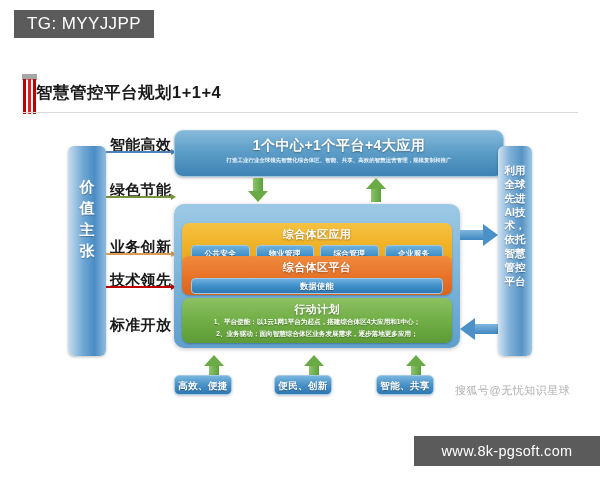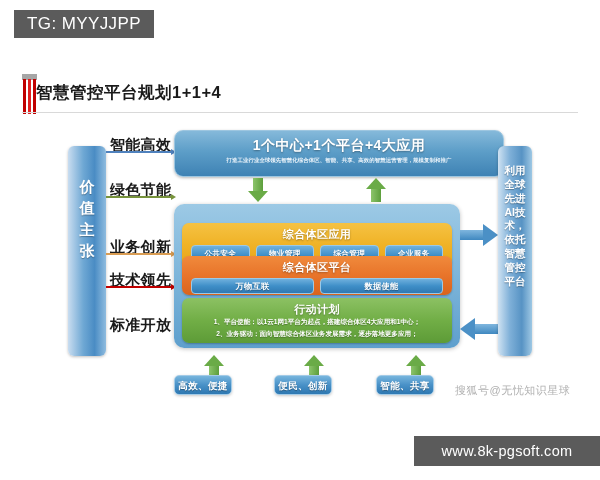--- a/index.html
+++ b/index.html
@@ -440,21 +440,20 @@
           <div class="chip">公共安全</div>
           <div class="chip">物业管理</div>
           <div class="chip">综合管理</div>
           <div class="chip">企业服务</div>
         </div>
       </div>
 
       <div class="band" id="band-plat">
         <div class="band-title">综合体区平台</div>
         <div class="chip-row">
-          <div class="chip">万物互联</div>
           <div class="chip">数据使能</div>
         </div>
       </div>
 
       <div class="band" id="band-plan">
         <div class="band-title">行动计划</div>
         <div class="plan-lines">
           <div class="pl">1、平台使能：以1云1网1平台为起点，搭建综合体区4大应用和1中心；</div>
           <div class="pl">2、业务驱动：面向智慧综合体区业务发展需求，逐步落地更多应用；</div>
         </div>

